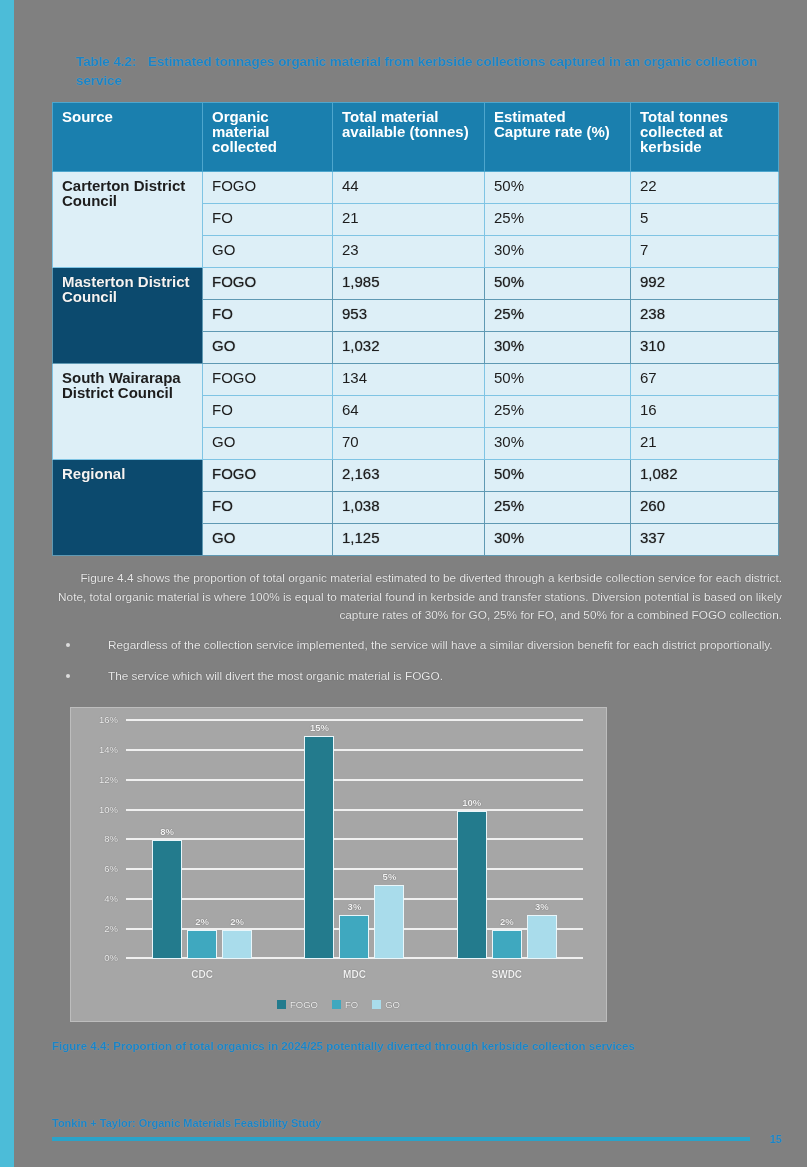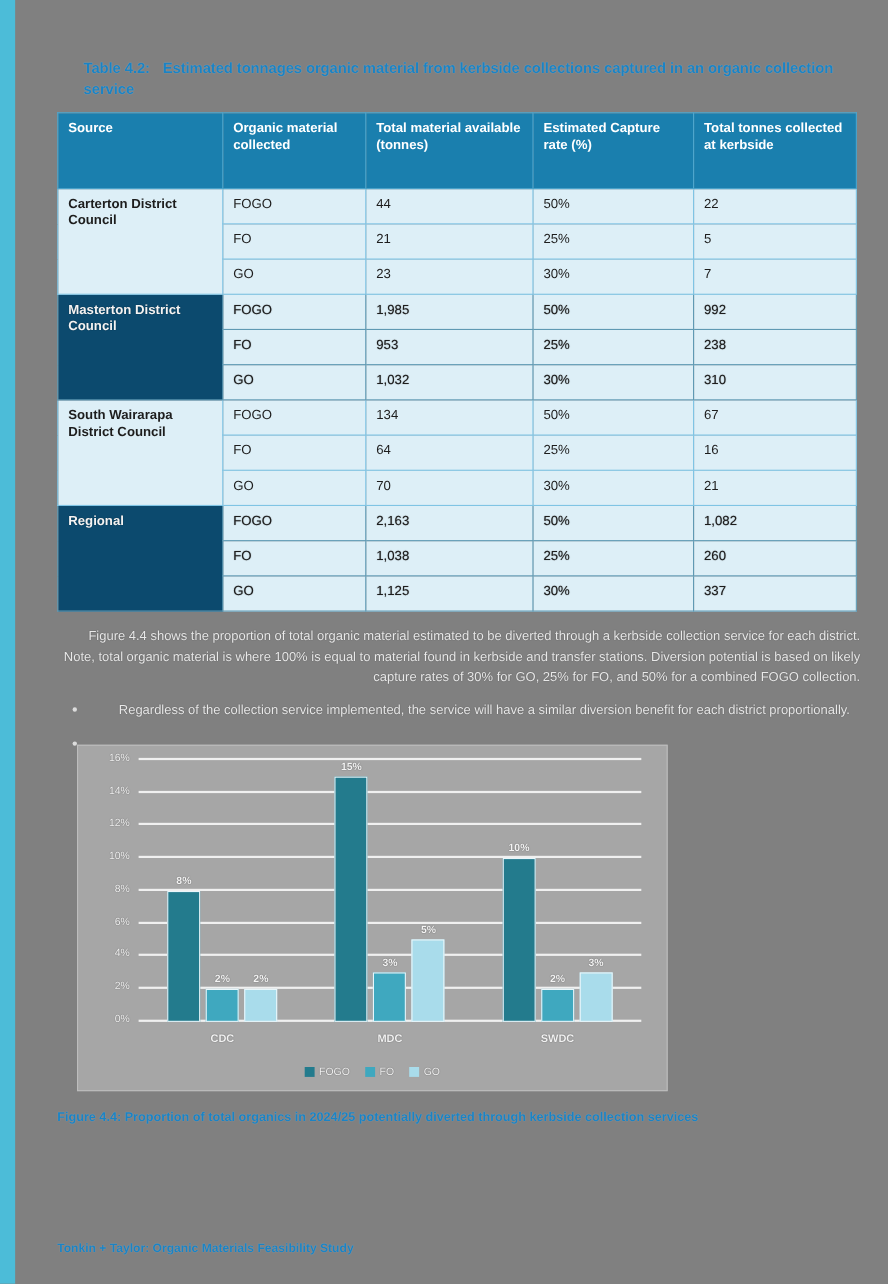--- a/index.html
+++ b/index.html
@@ -35,21 +35,21 @@
     text-shadow:0 0 1px rgba(255,255,255,.35);
     margin-left:24px;
   }
   .table-title .tt-num{display:inline-block;min-width:72px;}
 
   
   table.data-table{
     border-collapse:collapse;
     width:726px;
     table-layout:fixed;
-    font-size:12px;
+    font-size:15px;
   }
   table.data-table th,
   table.data-table td{
     border:1px solid #7fc4e4;
     padding:6px 8px 6px 9px;
     vertical-align:top;
     line-height:15px;
   }
   table.data-table thead th{
     background:#1a7fae;
@@ -320,20 +320,21 @@
 
     <p class="body-text">Figure 4.4 shows the proportion of total organic material estimated to be diverted through a kerbside collection service for each district. Note, total organic material is where 100% is equal to material found in kerbside and transfer stations. Diversion potential is based on likely capture rates of 30% for GO, 25% for FO, and 50% for a combined FOGO collection.</p>
 
     <ul class="bullets">
       <li>
         <span class="bullet-dot"></span>
         <span>Regardless of the collection service implemented, the service will have a similar diversion benefit for each district proportionally.</span>
       </li>
       <li>
         <span class="bullet-dot"></span>
+        <span>The service which will divert the most organic material is FOGO.</span>
       </li>
     </ul>
 
     <div class="chart-panel">
       <div class="chart-inner">
         <div class="plot" id="plot-area">
             <div class="gridline" style="bottom: 0%;">
               <span class="y-tick">0%</span>
             </div>
             <div class="gridline" style="bottom: 12.5%;">
@@ -424,15 +425,19 @@
           </div>
       </div>
     </div>
 
     <div class="fig-caption">Figure 4.4: Proportion of total organics in 2024/25 potentially diverted through kerbside collection services</div>
 
   </div>
 
   <div class="footer">
     <div class="footer-text">Tonkin + Taylor: Organic Materials Feasibility Study</div>
+    <div class="footer-rule-row">
+      <div class="footer-rule"></div>
+      <div class="footer-page">15</div>
+    </div>
   </div>
 
 </div>
 
 </body></html>

